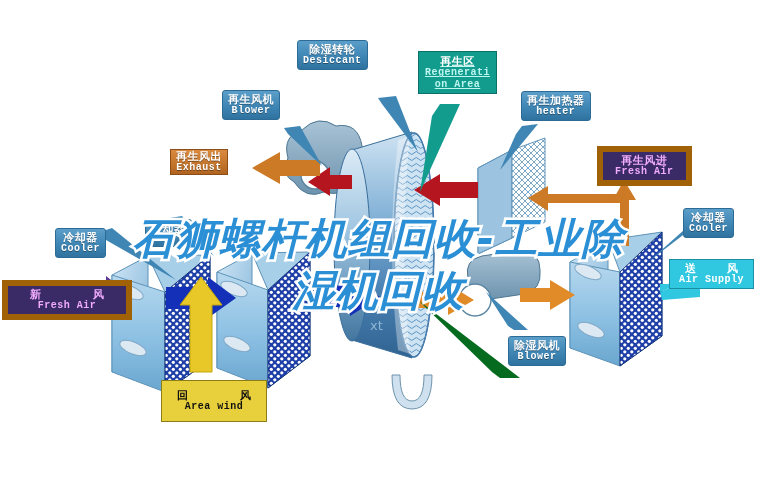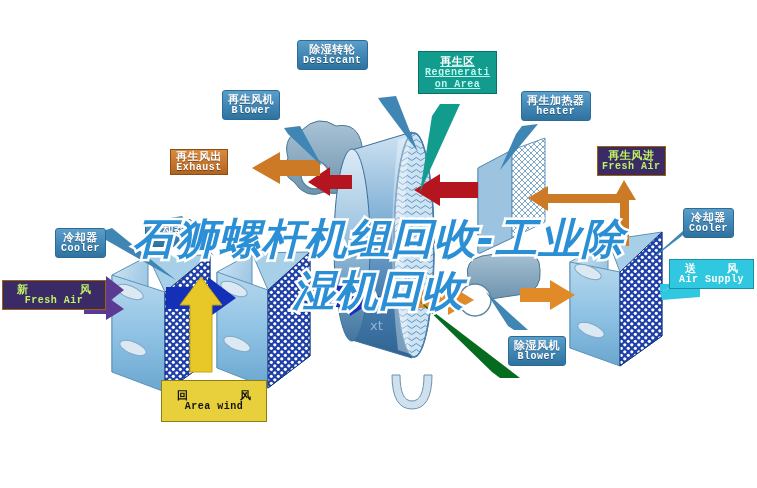--- a/index.html
+++ b/index.html
@@ -19,22 +19,22 @@
   
   .sky{background:linear-gradient(180deg,#5b9ec9 0%,#3f86b5 55%,#2f729f 100%);
        border:1px solid #2b6b96;color:#ffffff;
        padding:2px 5px;border-radius:3px;
        text-shadow:0 1px 0 rgba(0,0,0,.35);}
   
   .orange{background:linear-gradient(180deg,#d98a3e 0%,#c3742c 60%,#b06420 100%);
           border:1px solid #8d4d16;color:#ffffff;padding:0 5px;
           text-shadow:0 1px 0 rgba(0,0,0,.4);}
   
-  .purple{background:#3a2a66;border:1px solid #a16207;color:#bef264;
-          padding:2px 4px;}
+  .purple{background:#3a2a66;border:6px solid #a16207;color:#f0abfc;
+          padding:2px 12px;}
   
   .gold{background:#e8cf3c;border:1px solid #8c7d16;color:#1a1a1a;padding:8px 5px;}
   .gold .cn{color:#111;}
   .gold .en{color:#111;}
   
   .cyan{background:#2fc8e0;border:1px solid #1b8fa5;color:#ffffff;padding:2px 5px;}
   
   .teal{background:#119c8e;border:1px solid #0b7168;color:#bdf6ef;padding:3px 6px;text-decoration:underline;}
   .teal .cn{color:#ffffff;}
   

